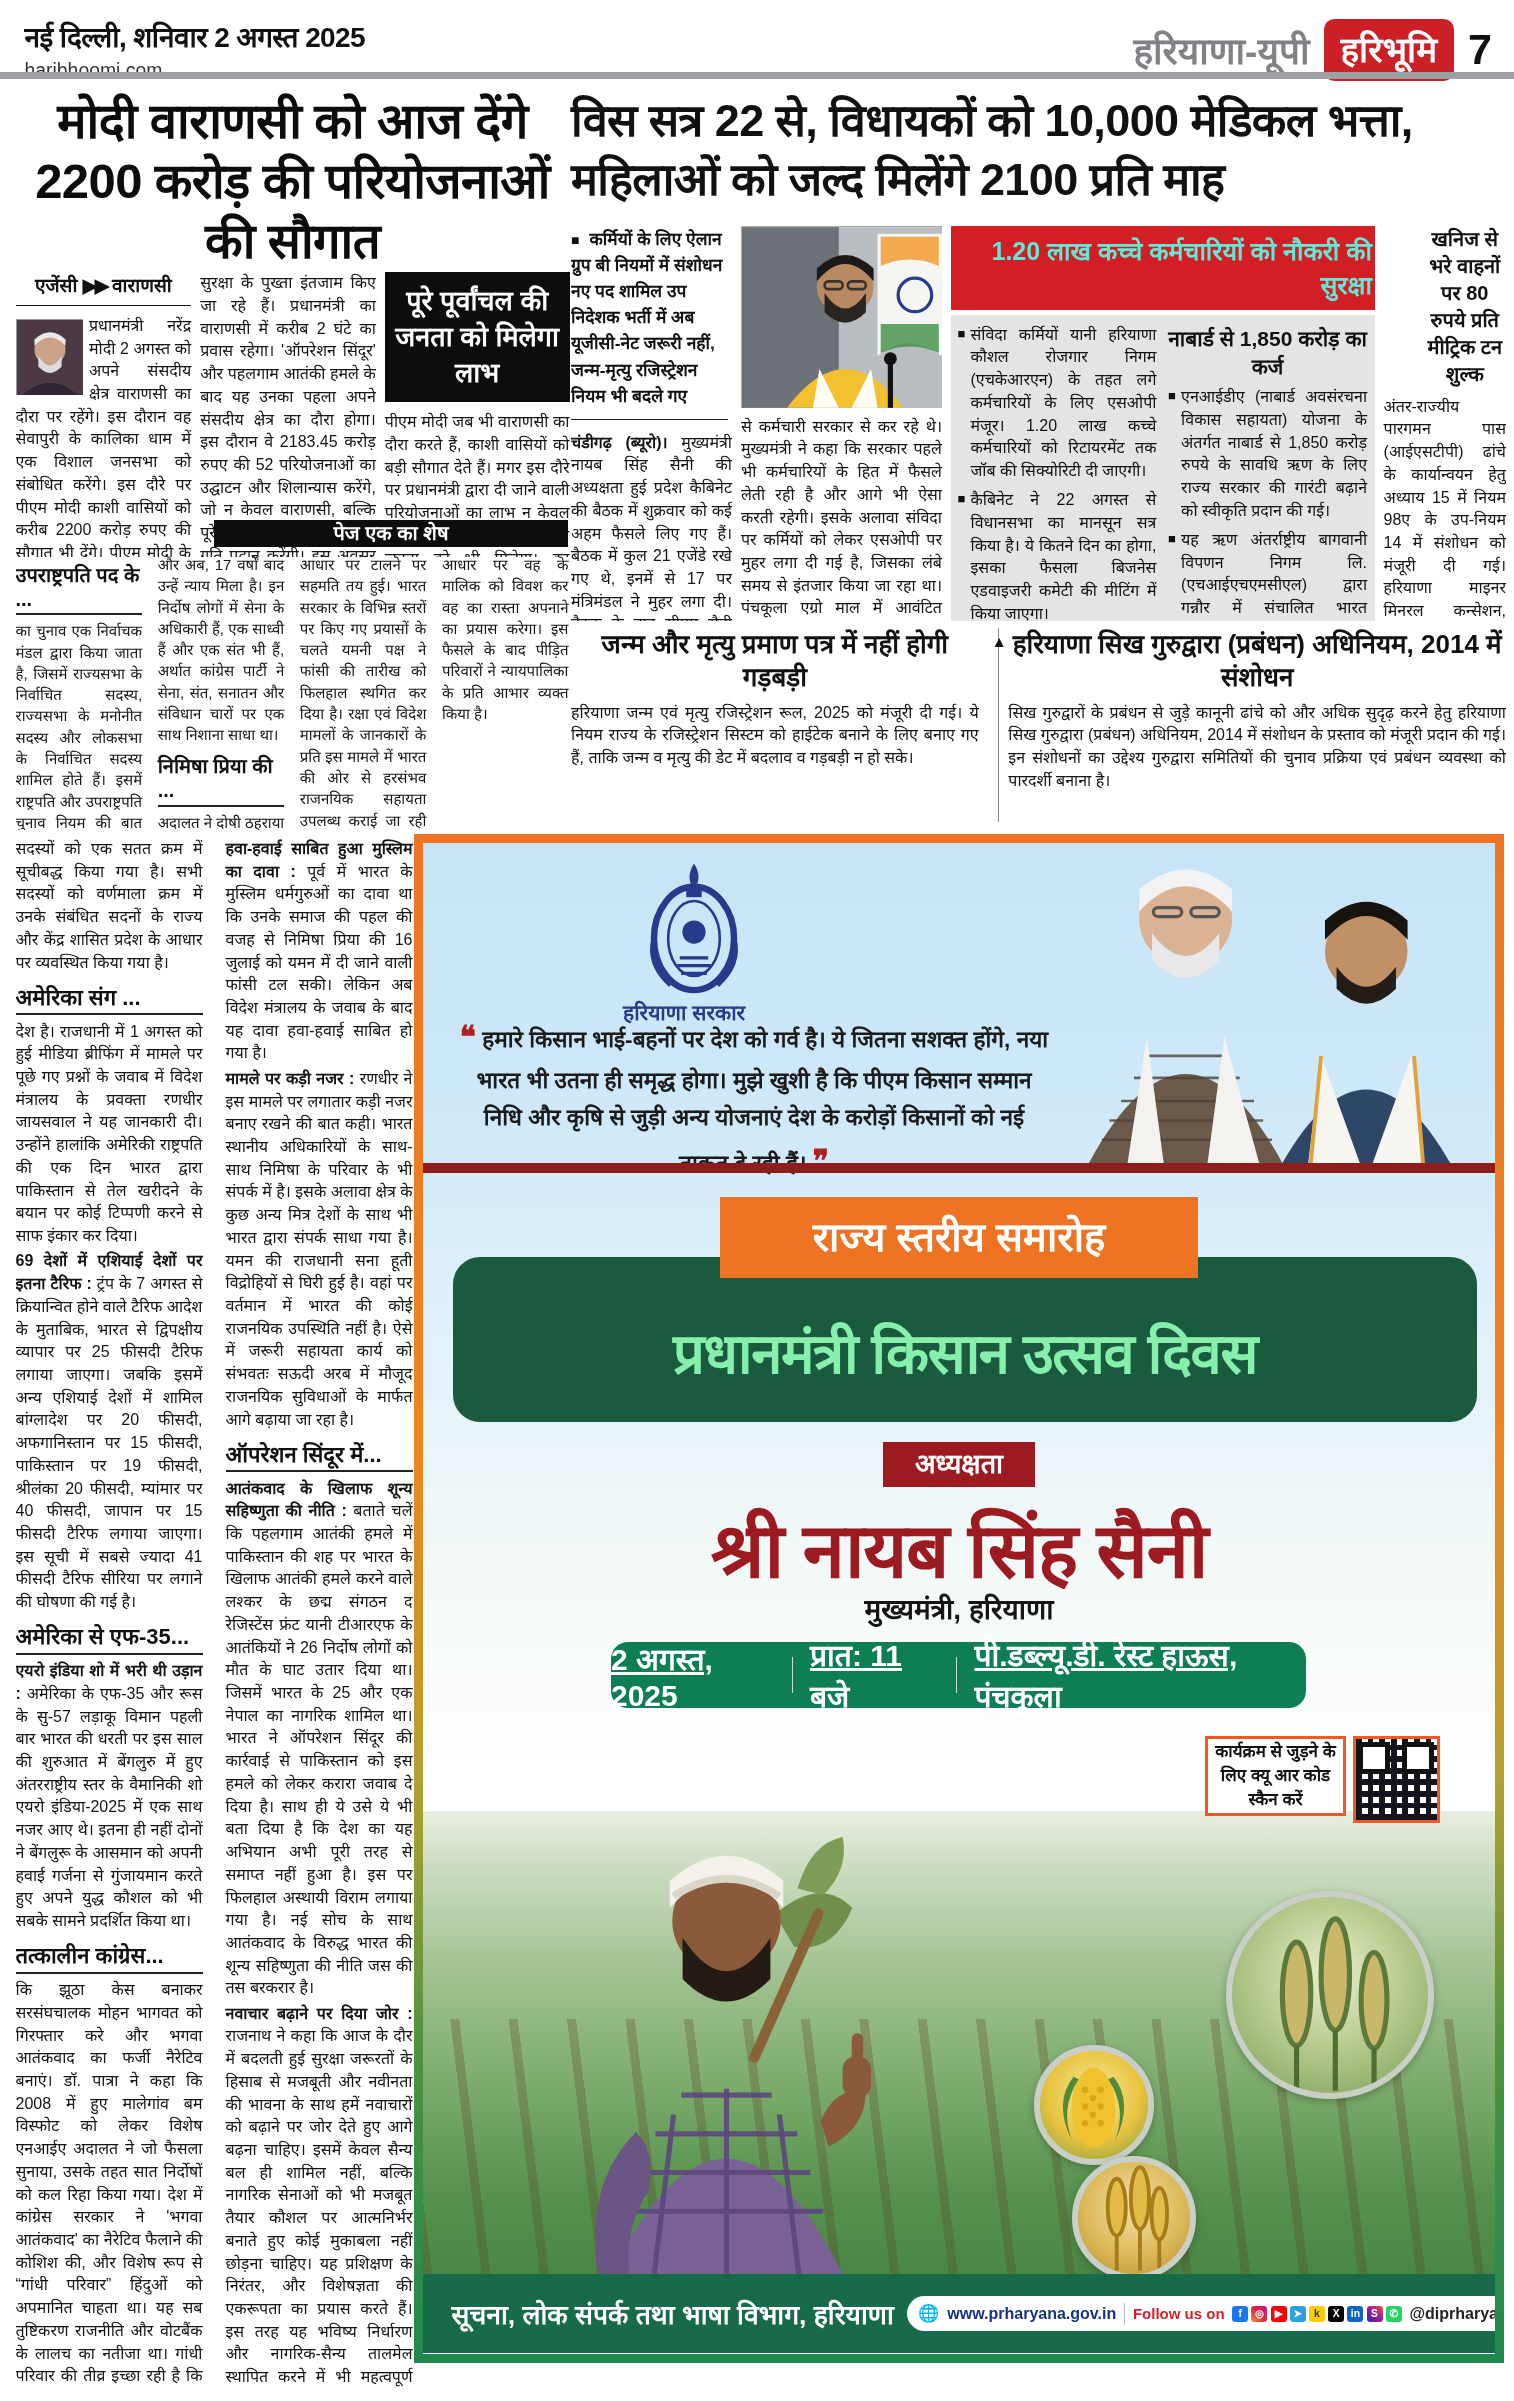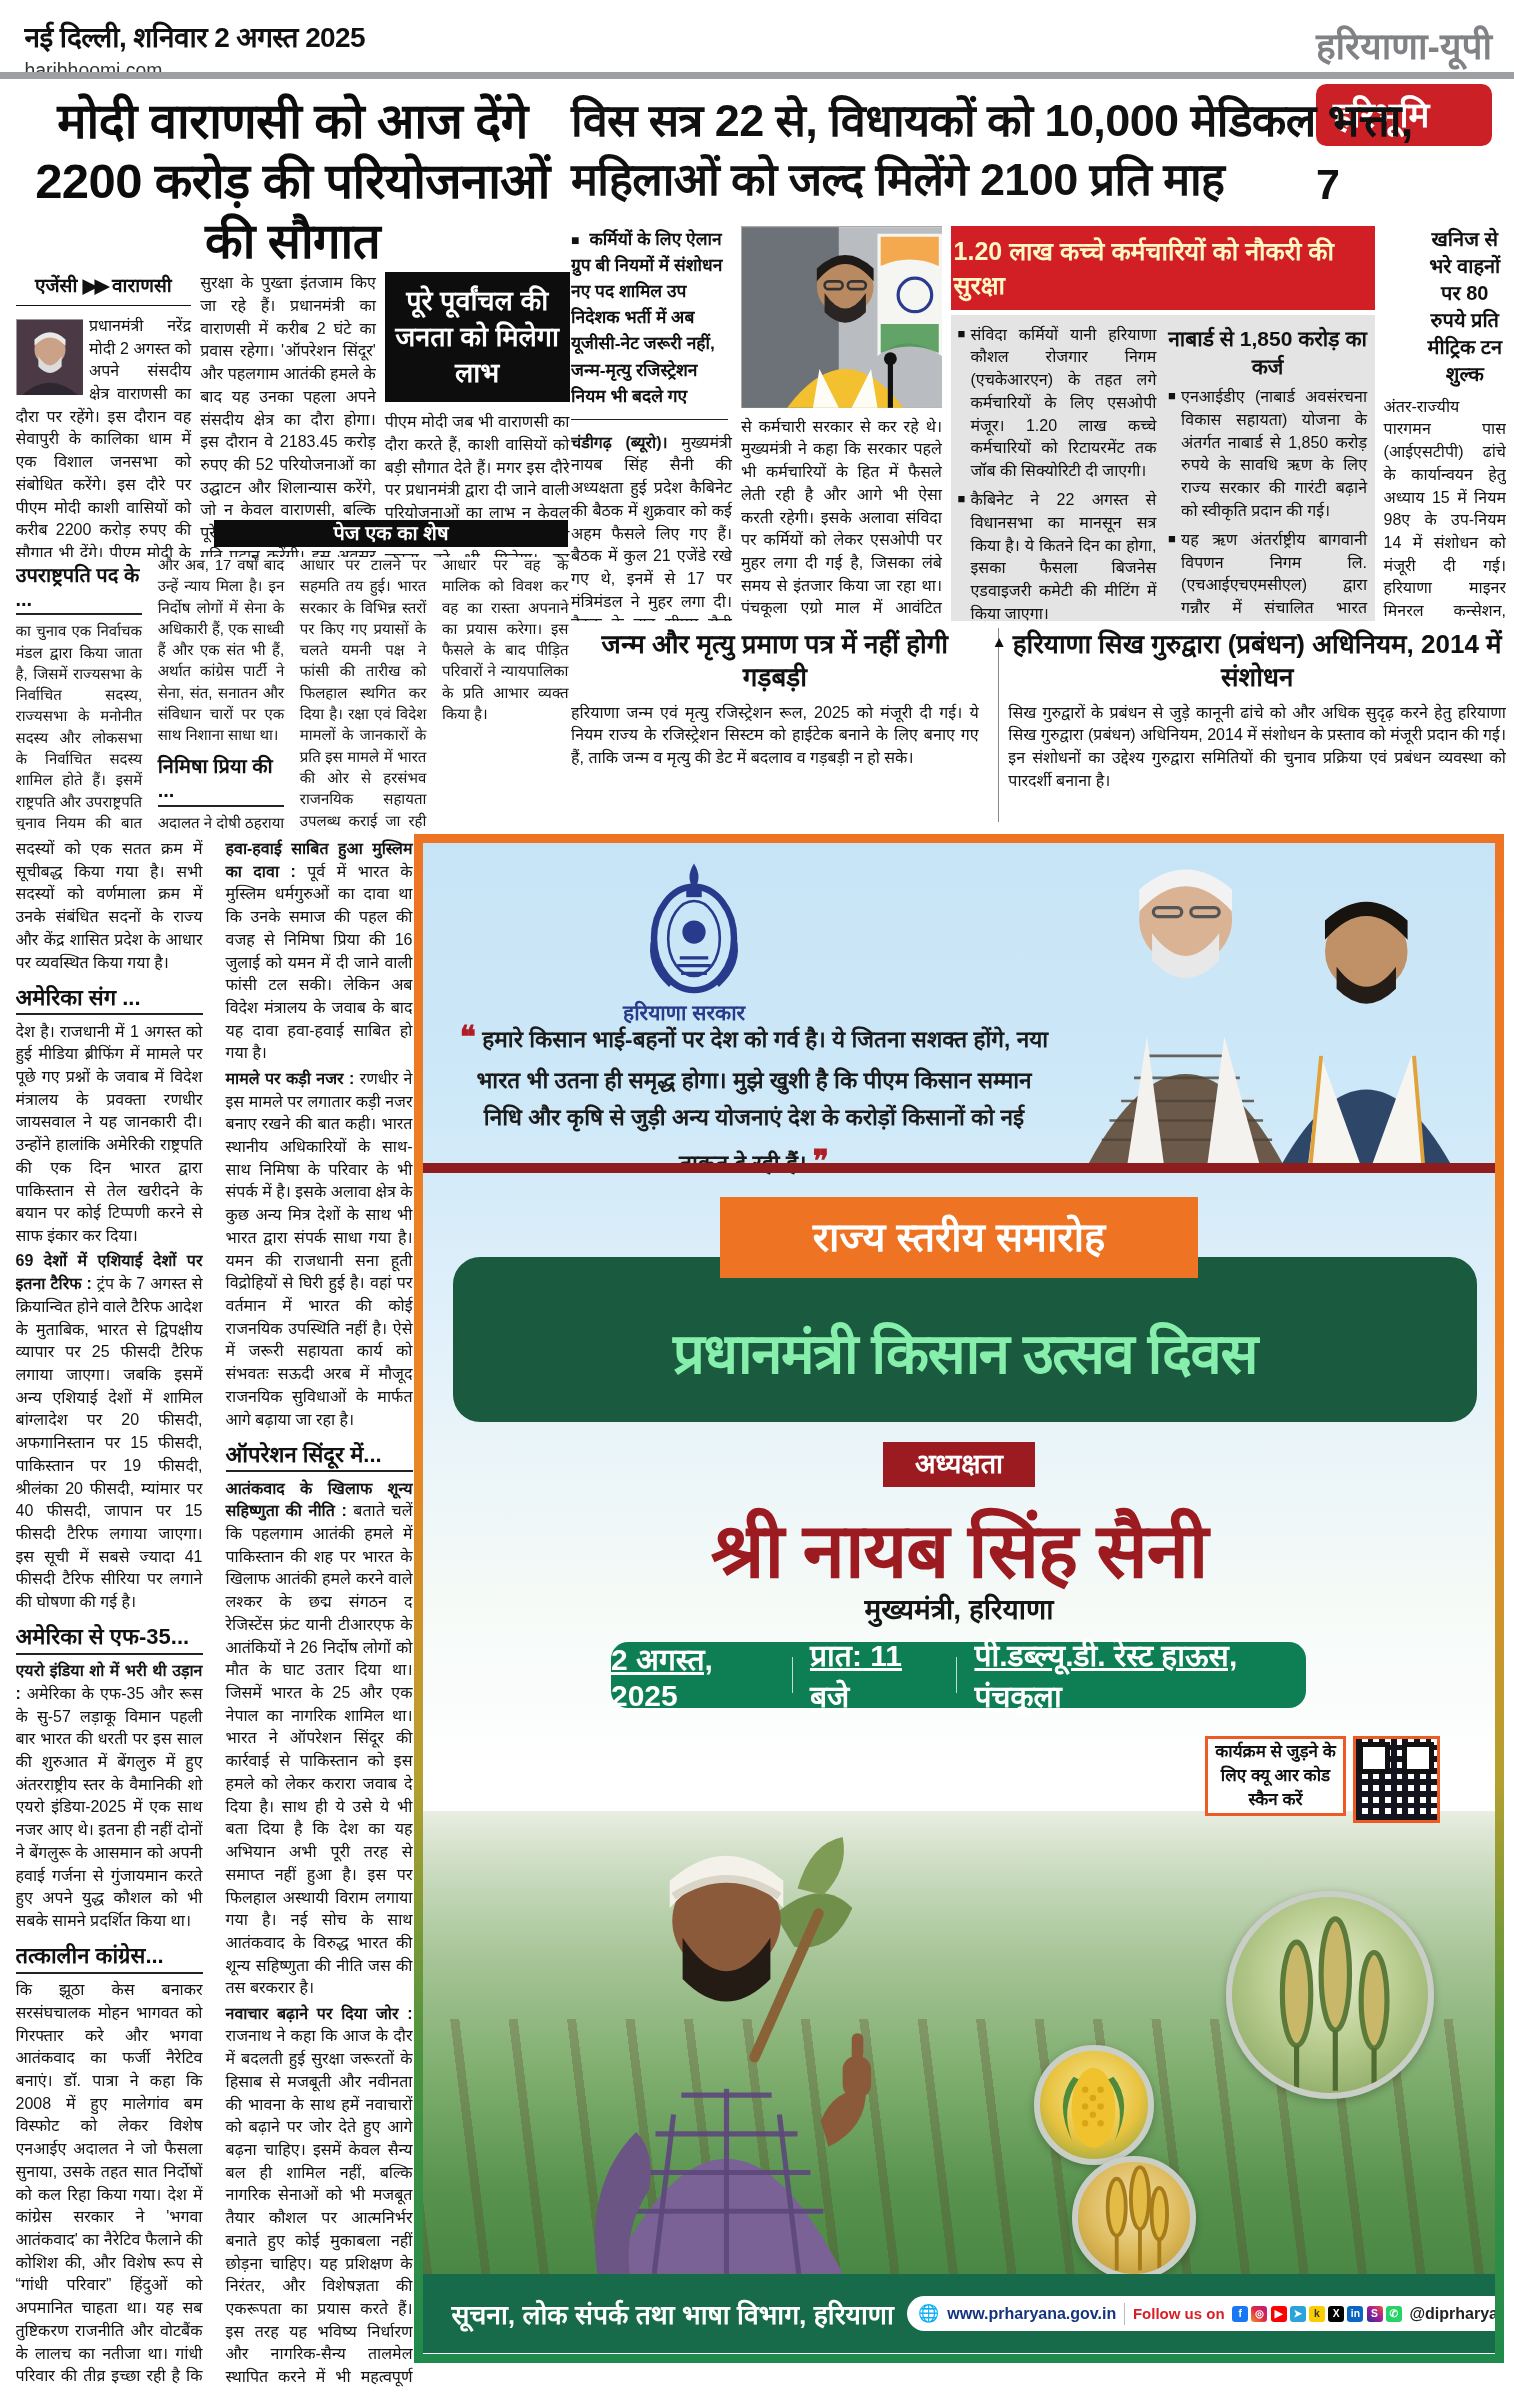--- a/index.html
+++ b/index.html
@@ -4,21 +4,21 @@
 <style>
   * { margin:0; padding:0; box-sizing:border-box; }
   body { background:#777; font-family:"Liberation Sans", sans-serif; }
   .page { position:relative; width:1514px; height:2401px; background:#fff; margin:0 auto; overflow:hidden; color:#111; }
 
   
   .masthead { position:absolute; left:0; top:0; width:100%; height:76px; }
   .mh-left { position:absolute; left:24.5px; top:17px; }
   .mh-date { font-size:28px; font-weight:900; letter-spacing:-0.6px; }
   .mh-site { font-size:19.4px; color:#333; margin-top:3.9px; }
-  .mh-right { position:absolute; right:22px; top:19.4px; display:flex; gap:14px;flex-direction:column; }
+  .mh-right { position:absolute; right:22px; top:19.4px; display:flex; align-items:center; gap:14px; }
   .mh-section { font-size:37px; font-weight:900; color:#808285; }
   .mh-brand { background:#cc2027; color:#fff; font-size:35px; font-weight:900; padding:5.2px 17px 9px; border-radius:10.3px; }
   .mh-pagenum { font-size:43px; font-weight:900; color:#111; }
   .mh-rule { position:absolute; left:0; top:72px; width:100%; height:6.5px; background:#9d9fa2; }
 
   
   .h-art { font-weight:900; color:#0c0c0c; }
   .bodytxt { font-size:16px; line-height:1.42; text-align:justify; color:#141414; }
   .jump-h { font-size:22px; font-weight:900; border-bottom:2.6px solid #222; padding-bottom:2.6px; margin:6.5px 0 5.2px; display:block; }
   .leadbold { font-weight:900; }
@@ -39,21 +39,21 @@
   .cab-headline { font-size:45px; line-height:1.3; font-weight:900; letter-spacing:-0.6px; }
   .cab-row { display:flex; gap:9px; margin-top:17px; height:395px; overflow:hidden; }
   .lane1 { width:163px; }
   .lane2 { width:201px; }
   .lane3 { width:429px; }
   .lane4 { width:124px; }
   .kicker { font-size:17.4px; line-height:1.5; font-weight:900; }
   .kicker .sq { font-size:14px; margin-right:5.2px; }
   .kick-rule { border:none; border-top:1.9px solid #222; margin:10.3px 3.9px 11.6px 0; }
   .cm-photo { width:201px; height:182px; border:0.6px solid #aaa; margin-bottom:7.7px; }
-  .redbanner { background:#d21f26; color:#fef9c3; font-size:25px; font-weight:900; text-align:left; padding:6.5px 2.6px 9px; }
+  .redbanner { background:#d21f26; color:#5eead4; font-size:25px; font-weight:900; text-align:right; padding:6.5px 2.6px 9px; }
   .graypanel { background:#e4e4e4; margin-top:5.2px; padding:9px 6.5px; display:flex; gap:11.6px; height:349px; overflow:hidden; }
   .gp-col { width:199px; }
   .gp-h { font-size:21px; font-weight:900; text-align:center; margin-bottom:6.5px; }
   .gp-ul { list-style:none; }
   .gp-ul li { display:flex; gap:5.2px; font-size:16px; line-height:1.42; text-align:justify; margin-bottom:6.5px; }
   .gp-ul .mk { font-size:13px; line-height:1.6; }
   .mineral-h { font-size:20px; font-weight:900; text-align:center; line-height:1.35; margin-bottom:7.7px;margin-left:40px; }
   .cab-bottom { display:flex; gap:0; margin-top:6.5px; height:194px; overflow:hidden; }
   .birth-blk { width:418px; padding-right:10.3px; }
   .centered-h { font-size:26px; font-weight:900; text-align:center; line-height:1.3; margin-bottom:6.5px; }

